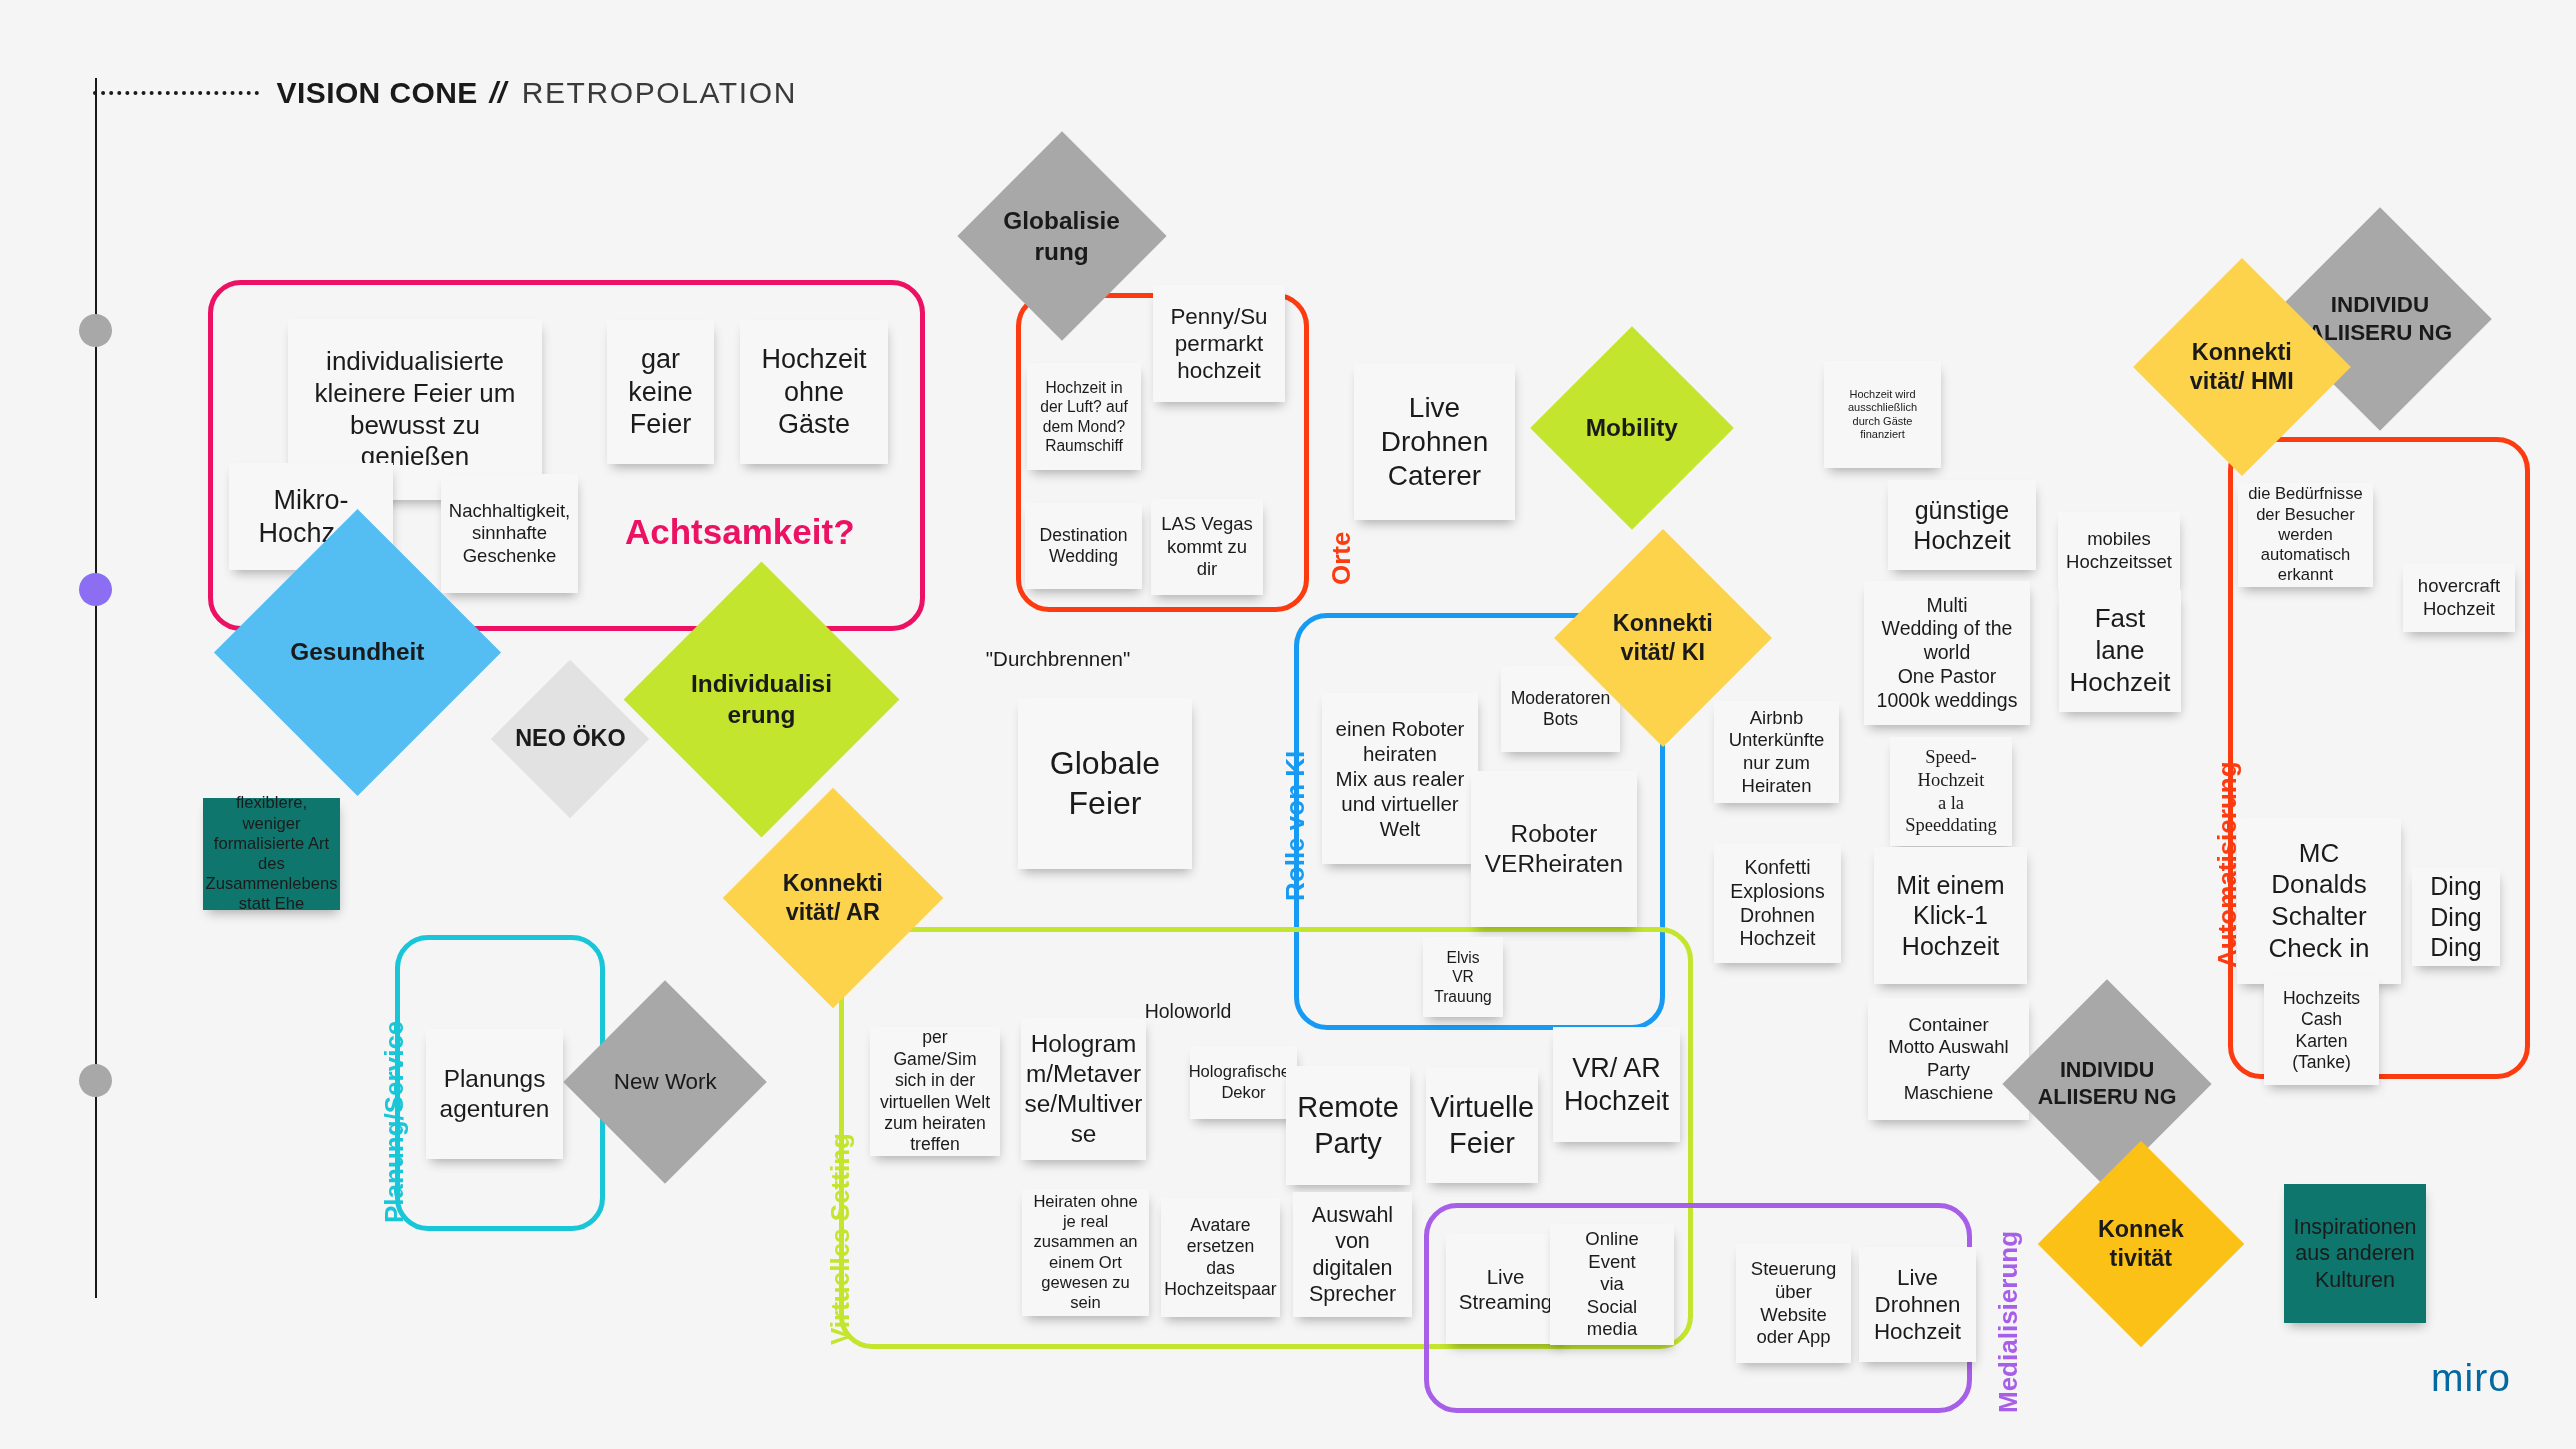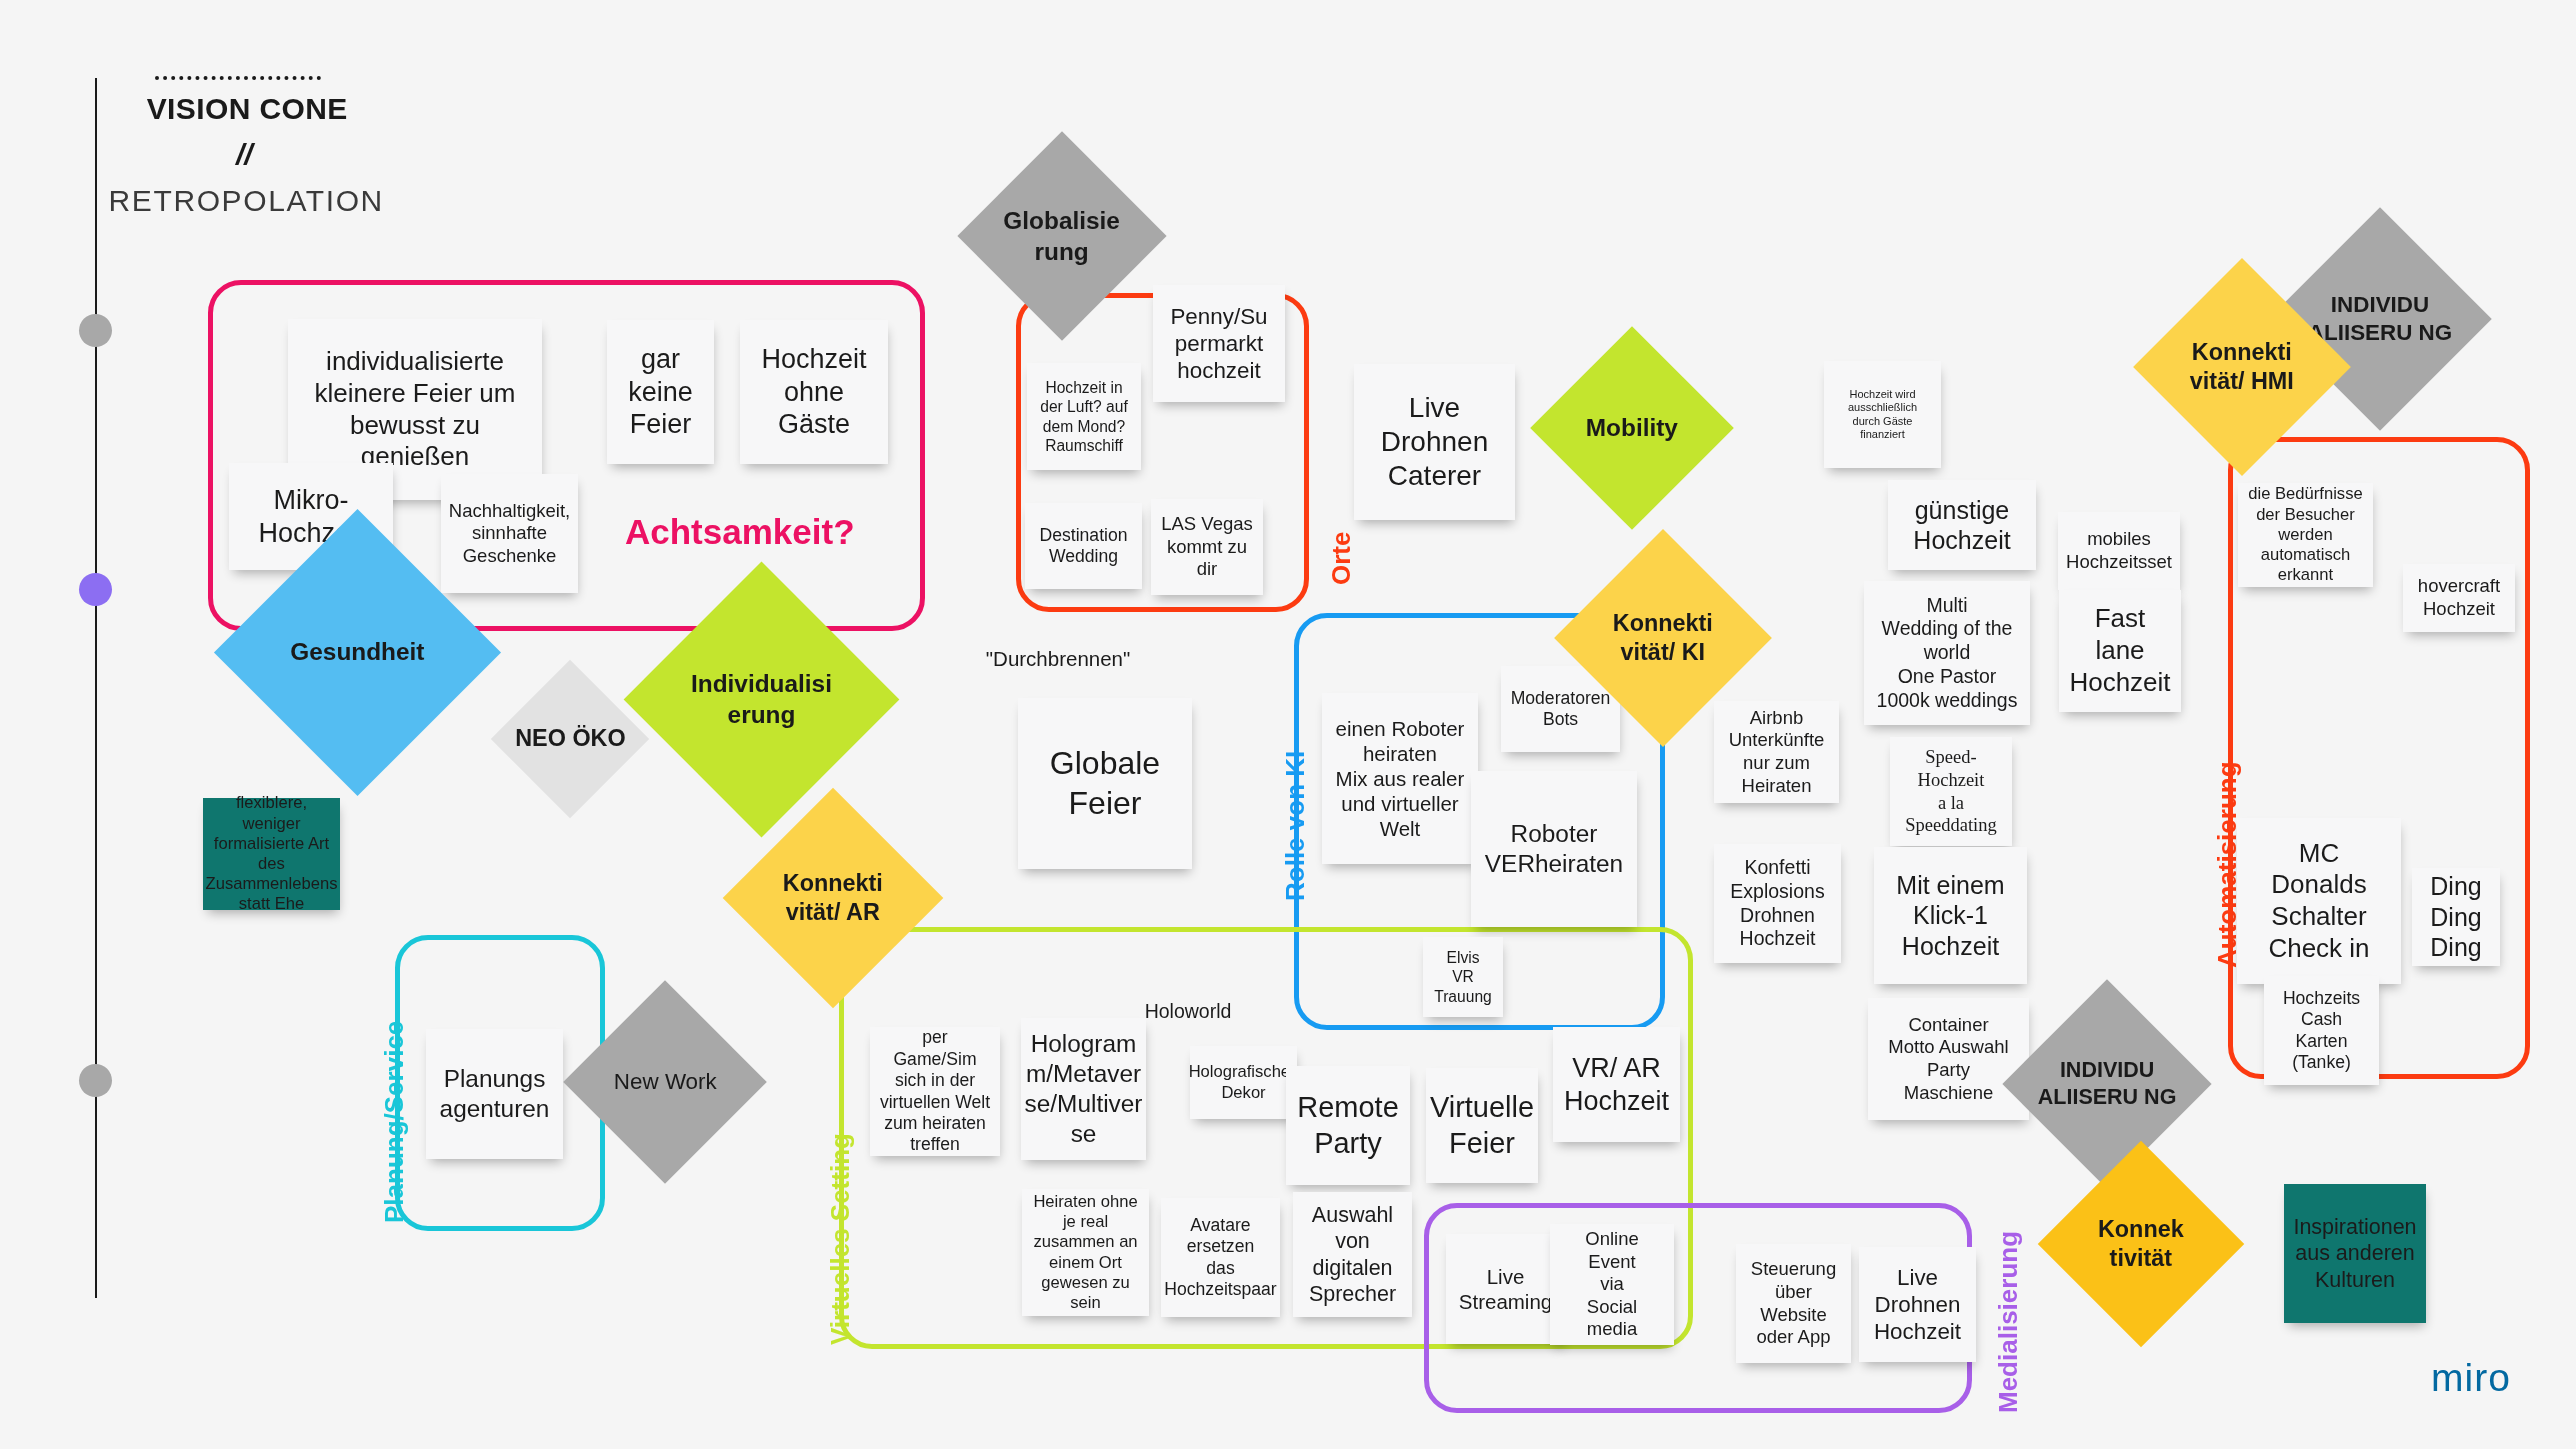--- a/index.html
+++ b/index.html
@@ -5,21 +5,21 @@
   * { box-sizing: border-box; margin:0; padding:0; }
   html, body { background:#f5f5f5; }
   body {
     width:2576px; height:1449px; position:relative; overflow:hidden;
     font-family:"Liberation Sans", sans-serif;
     color:#1a1a1a;
   }
   #board { position:absolute; inset:0; }
 
   
-  .hdr { position:absolute; display:flex; align-items:center; gap:12px;flex-direction:column; }
+  .hdr { position:absolute; display:flex; align-items:center; gap:0; }
   .hdr-dots {
     width:166px; height:0; border-top:4.9px dotted #1a1a1a;
   }
   .hdr-bold { font-weight:800; font-size:30px; letter-spacing:0.4px; margin-left:17.6px; }
   .hdr-slash { font-weight:900; font-style:italic; font-size:30px; margin-left:11.7px; }
   .hdr-light { font-weight:300; font-size:30px; letter-spacing:1.6px; margin-left:15.6px; color:#3a3a3a; }
 
   
   .tl-line { position:absolute; width:2px; background:#1a1a1a; }
   .tl-dot { position:absolute; width:33px; height:33px; border-radius:50%; }

